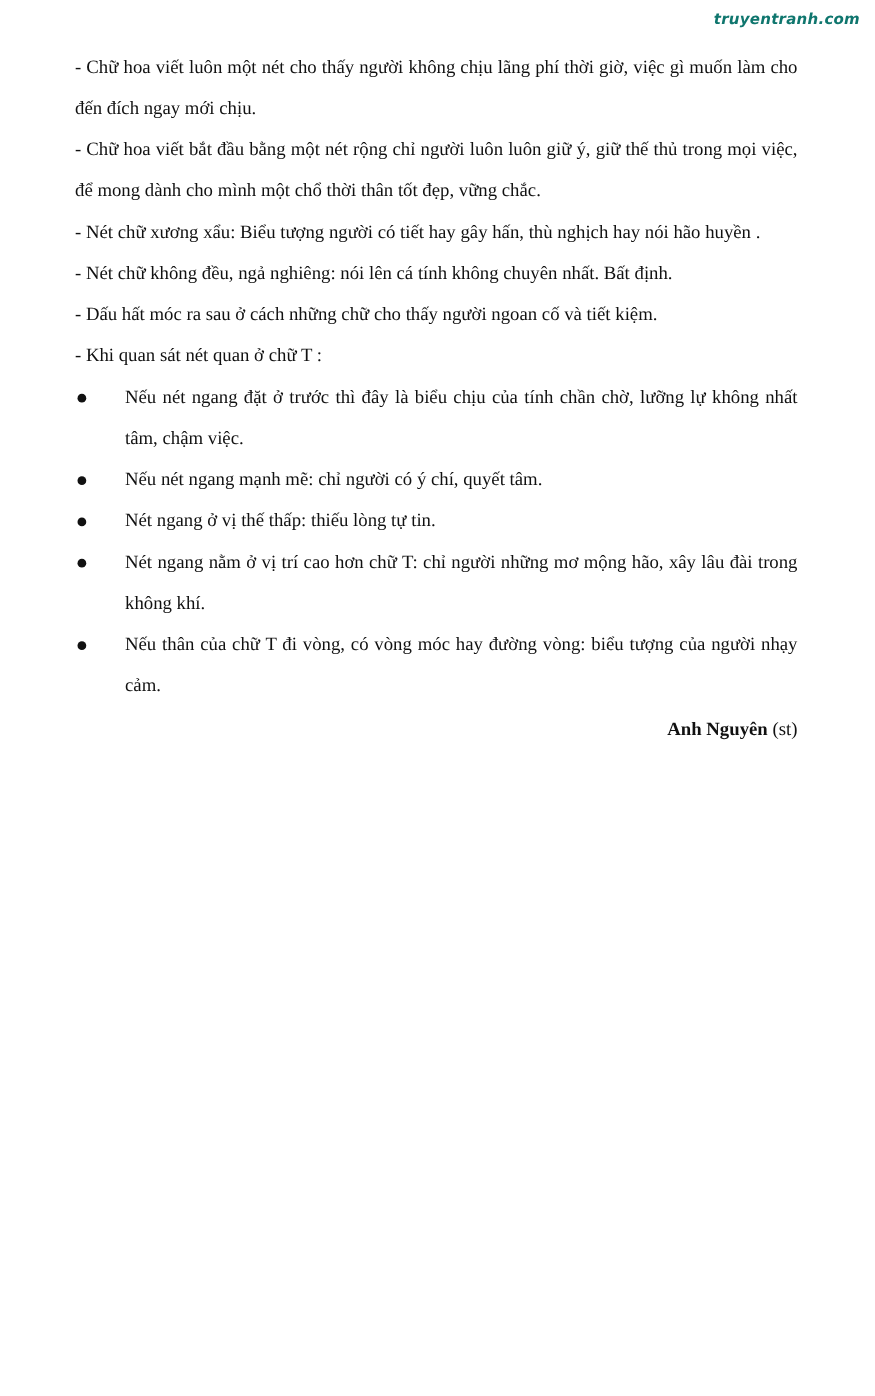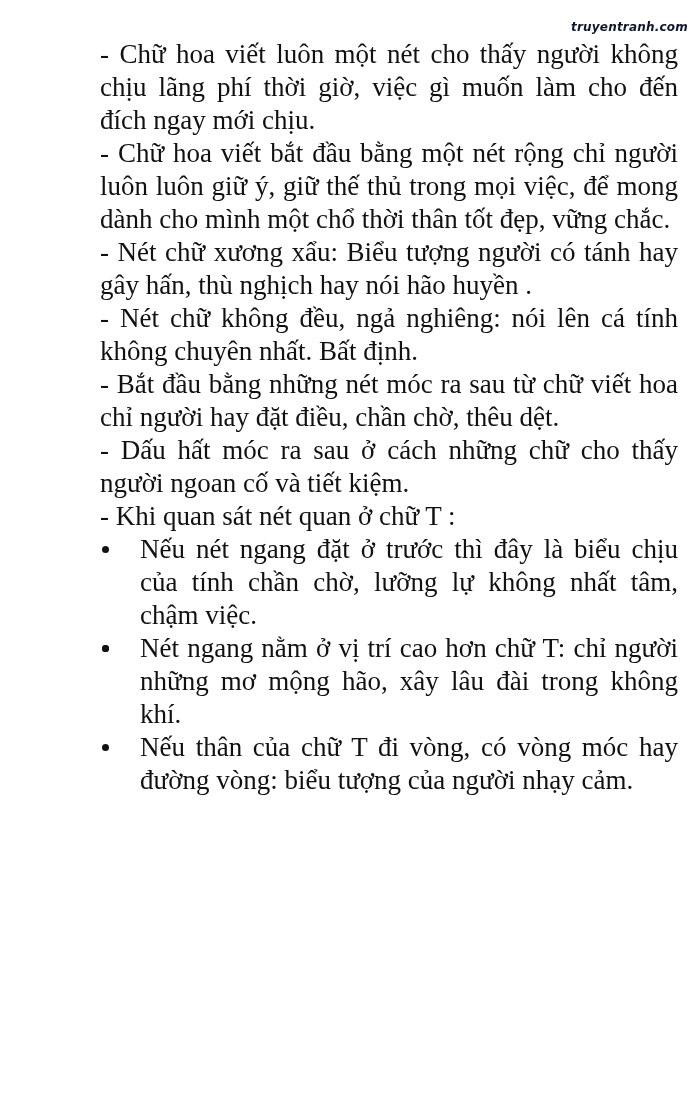--- a/index.html
+++ b/index.html
@@ -2,27 +2,27 @@
 <html><head>
 <meta charset="utf-8">
 <style>
   html, body { margin: 0; padding: 0; }
   body {
     width: 700px; height: 1117px; background: #ffffff; position: relative;
     overflow: hidden; color: #111;
     font-family: "Liberation Serif", "DejaVu Serif", serif;
   }
   .watermark {
-    position: absolute; top: 20px; right: 12px;
+    position: absolute; top: 8px; right: 12px;
     font-family: "DejaVu Sans", sans-serif; font-style: italic; font-weight: bold;
-    font-size: 12px; color: #0f172a; letter-spacing: 0.2px;
+    font-size: 12px; color: #0f766e; letter-spacing: 0.2px;
   }
   .page {
     position: absolute; left: 60px; top: 38px; width: 578px;
-    font-size: 27px; line-height: 33px; margin-left: 40px;
+    font-size: 15px; line-height: 33px;
   }
   .para { margin: 0; text-align: justify; text-align-last: left; }
   .bullets { list-style: none; margin: 0; padding: 0; }
   .bullets li { position: relative; padding-left: 40px; text-align: justify; text-align-last: left; }
   .bullets li .dot {
     position: absolute; left: 2px; top: 13px; width: 7px; height: 7px;
     border-radius: 50%; background: #111;
   }
   .signature {
     text-align: right; margin-top: 2px;
@@ -30,26 +30,27 @@
   .signature .name { font-weight: bold; }
 </style>
 </head>
 <body>
 
 <div class="watermark">truyentranh.com</div>
 
 <div class="page">
   <p class="para">- Chữ hoa viết luôn một nét cho thấy người không chịu lãng phí thời giờ, việc gì muốn làm cho đến đích ngay mới chịu.</p>
   <p class="para">- Chữ hoa viết bắt đầu bằng một nét rộng chỉ người luôn luôn giữ ý, giữ thế thủ trong mọi việc, để mong dành cho mình một chổ thời thân tốt đẹp, vững chắc.</p>
-  <p class="para">- Nét chữ xương xẩu: Biểu tượng người có tánh hay gây hấn, thù nghịch hay nói hão huyền .</p>
+  <p class="para">- Nét chữ xương xẩu: Biểu tượng người có tiết hay gây hấn, thù nghịch hay nói hão huyền .</p>
   <p class="para">- Nét chữ không đều, ngả nghiêng: nói lên cá tính không chuyên nhất. Bất định.</p>
-  <p class="para">- Bắt đầu bằng những nét móc ra sau từ chữ viết hoa chỉ người hay đặt điều, chần chờ, thêu dệt.</p>
   <p class="para">- Dấu hất móc ra sau ở cách những chữ cho thấy người ngoan cố và tiết kiệm.</p>
   <p class="para">- Khi quan sát nét quan ở chữ T :</p>
 
   <ul class="bullets">
     <li><span class="dot"></span><span>Nếu nét ngang đặt ở trước thì đây là biểu chịu của tính chần chờ, lưỡng lự không nhất tâm, chậm việc.</span></li>
-    <li><span class="dot"></span></li>
+    <li><span class="dot"></span><span>Nếu nét ngang mạnh mẽ: chỉ người có ý chí, quyết tâm.</span></li>
+    <li><span class="dot"></span><span>Nét ngang ở vị thế thấp: thiếu lòng tự tin.</span></li>
     <li><span class="dot"></span><span>Nét ngang nằm ở vị trí cao hơn chữ T: chỉ người những mơ mộng hão, xây lâu đài trong không khí.</span></li>
     <li><span class="dot"></span><span>Nếu thân của chữ T đi vòng, có vòng móc hay đường vòng: biểu tượng của người nhạy cảm.</span></li>
   </ul>
 
+  <div class="signature"><span class="name">Anh Nguyên</span><span> (st)</span></div>
 </div>
 
 </body></html>

